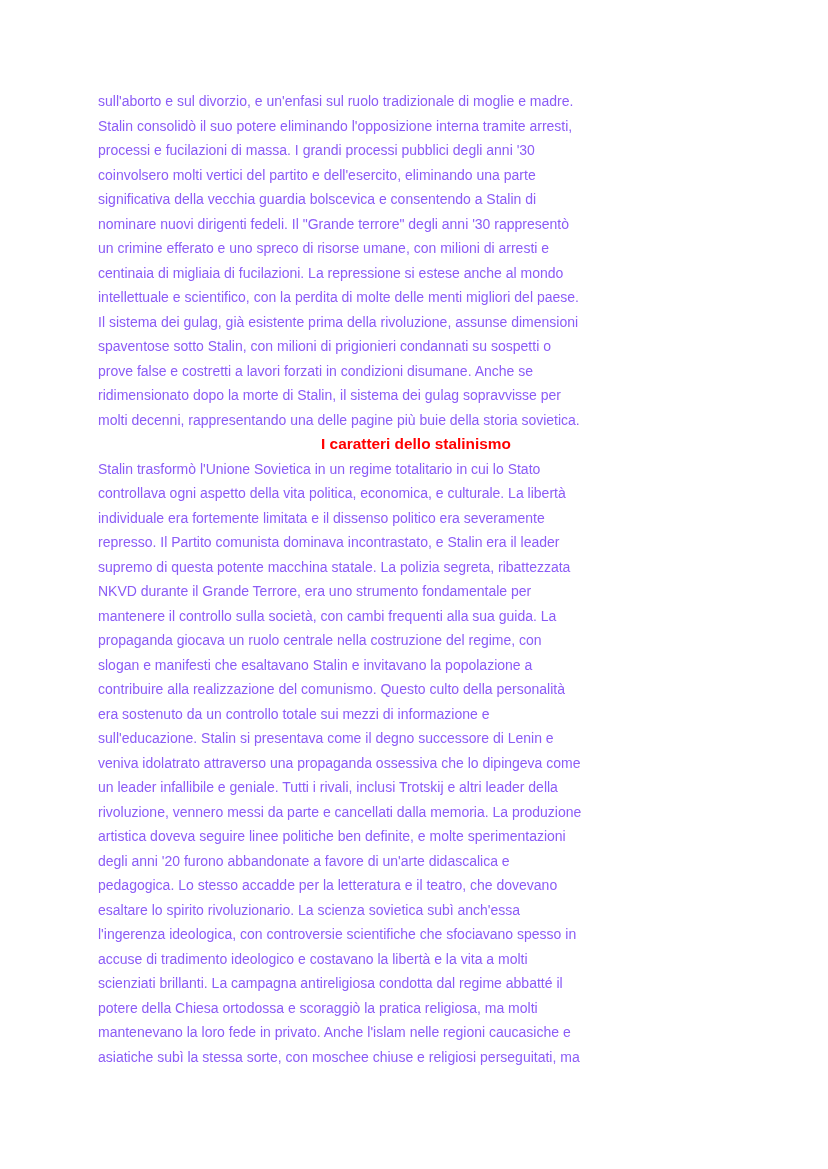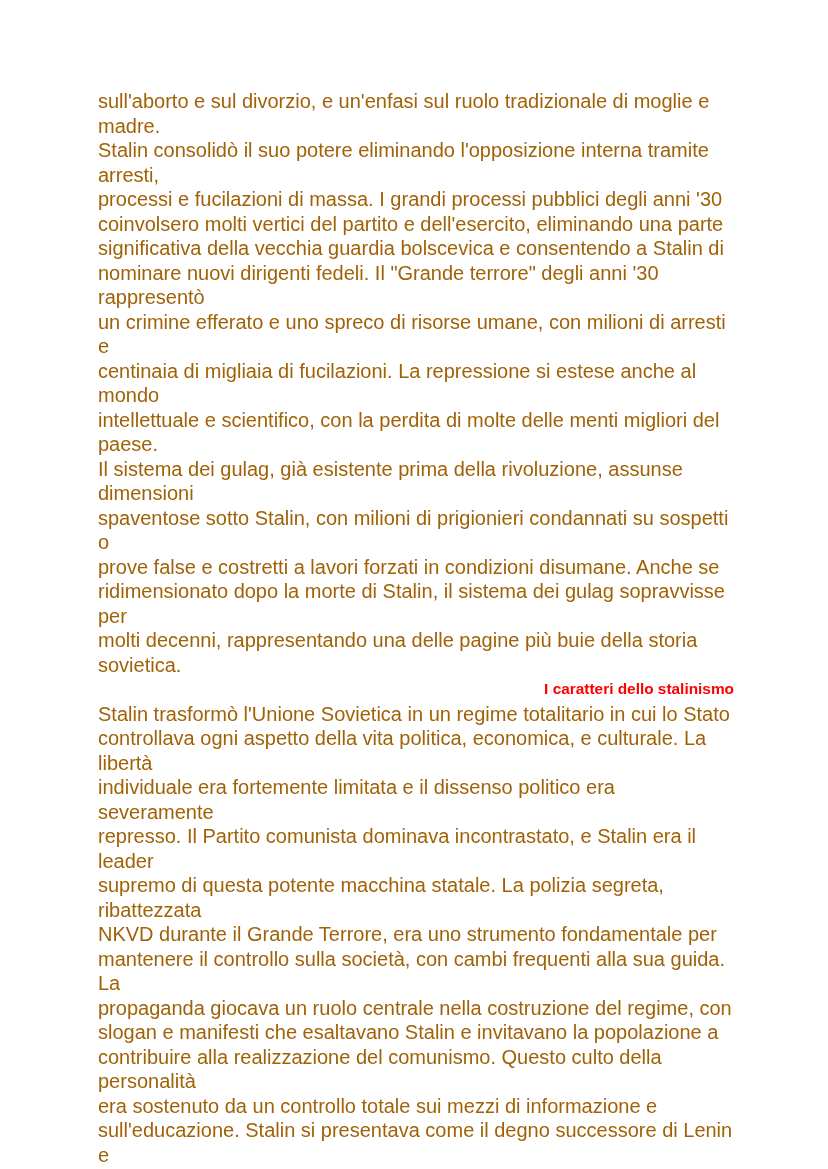--- a/index.html
+++ b/index.html
@@ -16,33 +16,33 @@
   
   .page-content {
     position: absolute;
     left: 98px;
     top: 89px;
     width: 636px;
   }
 
   .body-text {
     margin: 0;
-    font-size: 20px;
+    font-size: 14px;
     line-height: 24.5px;
-    color: #a16207;
+    color: #8b5cf6;
     text-align: left;
     white-space: pre-line; 
   }
 
   .section-heading {
     margin: 0;
     font-size: 15.4px;
     line-height: 24.5px;
     font-weight: bold;
-    text-align: right;
+    text-align: center;
     
   }
 </style>
 </head>
 <body>
 
 <div class="page-content">
 
   <p class="body-text" data-bind="document.paragraphs.0">sull'aborto e sul divorzio, e un'enfasi sul ruolo tradizionale di moglie e madre.
 Stalin consolidò il suo potere eliminando l'opposizione interna tramite arresti,

